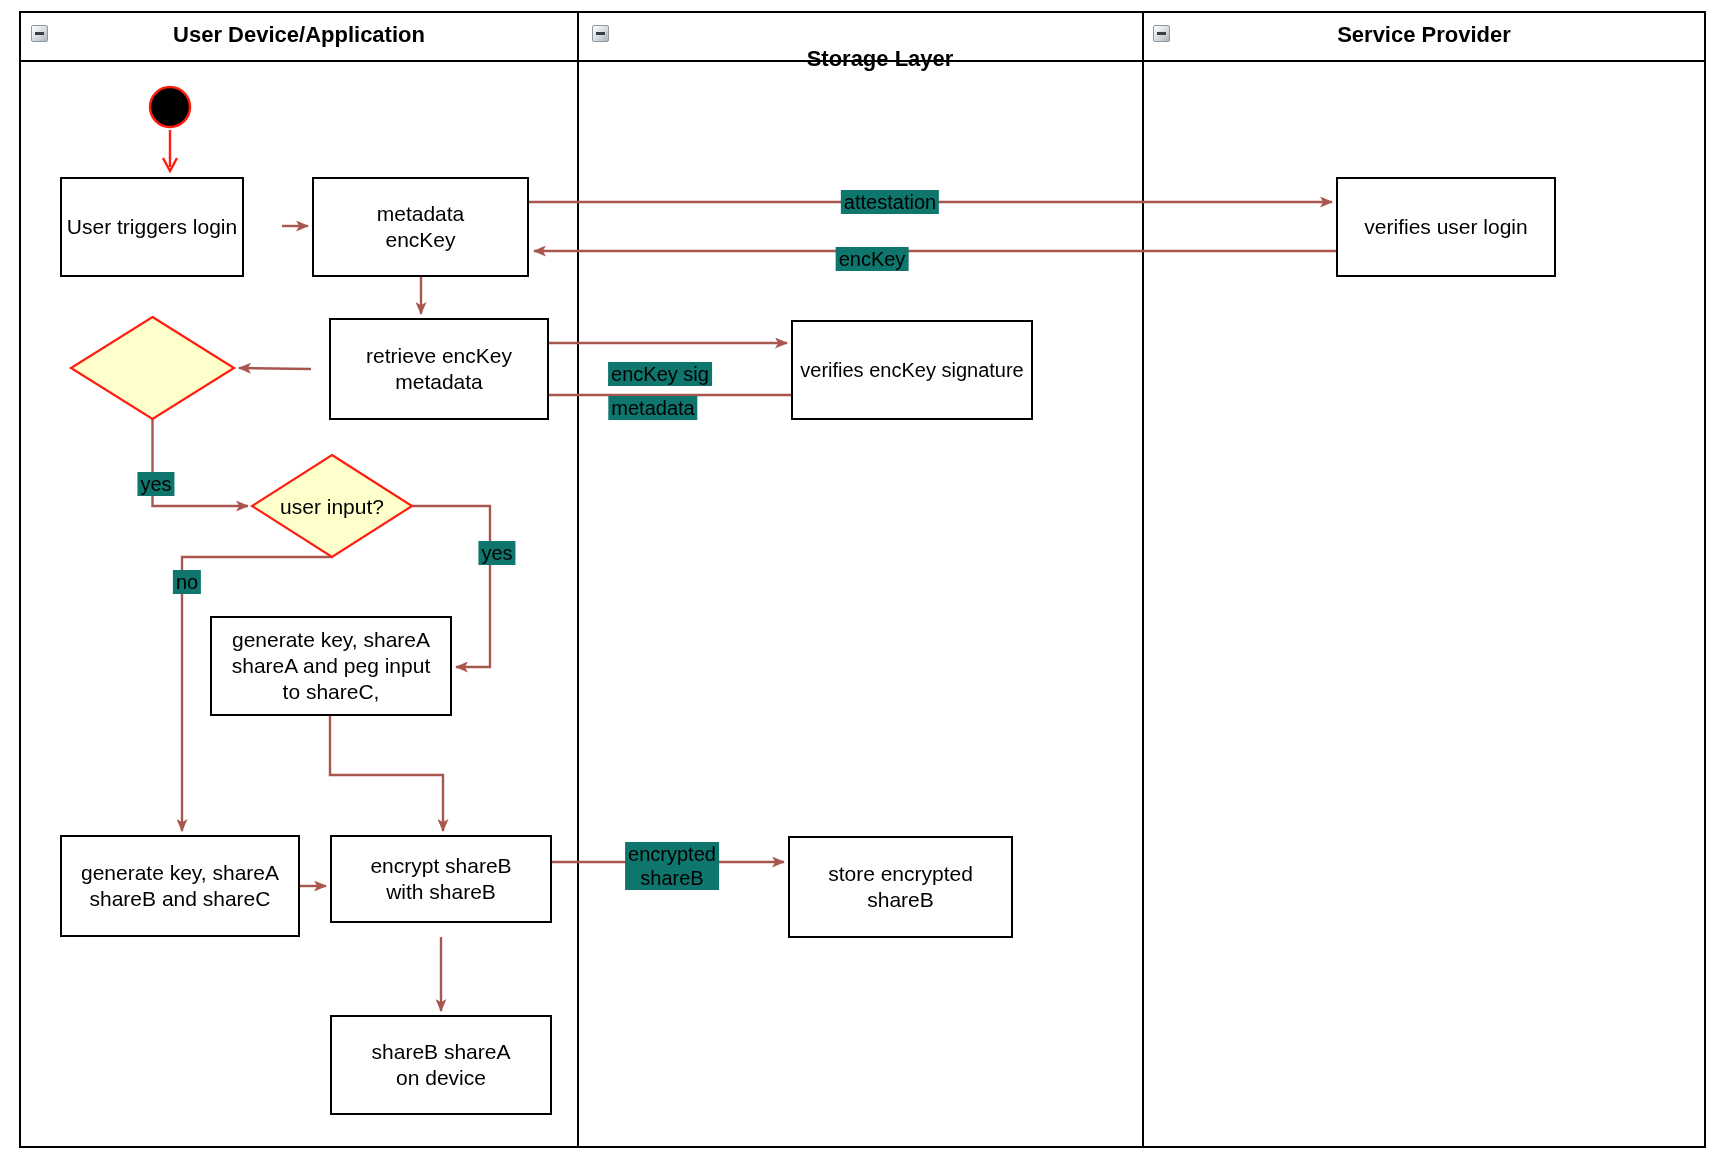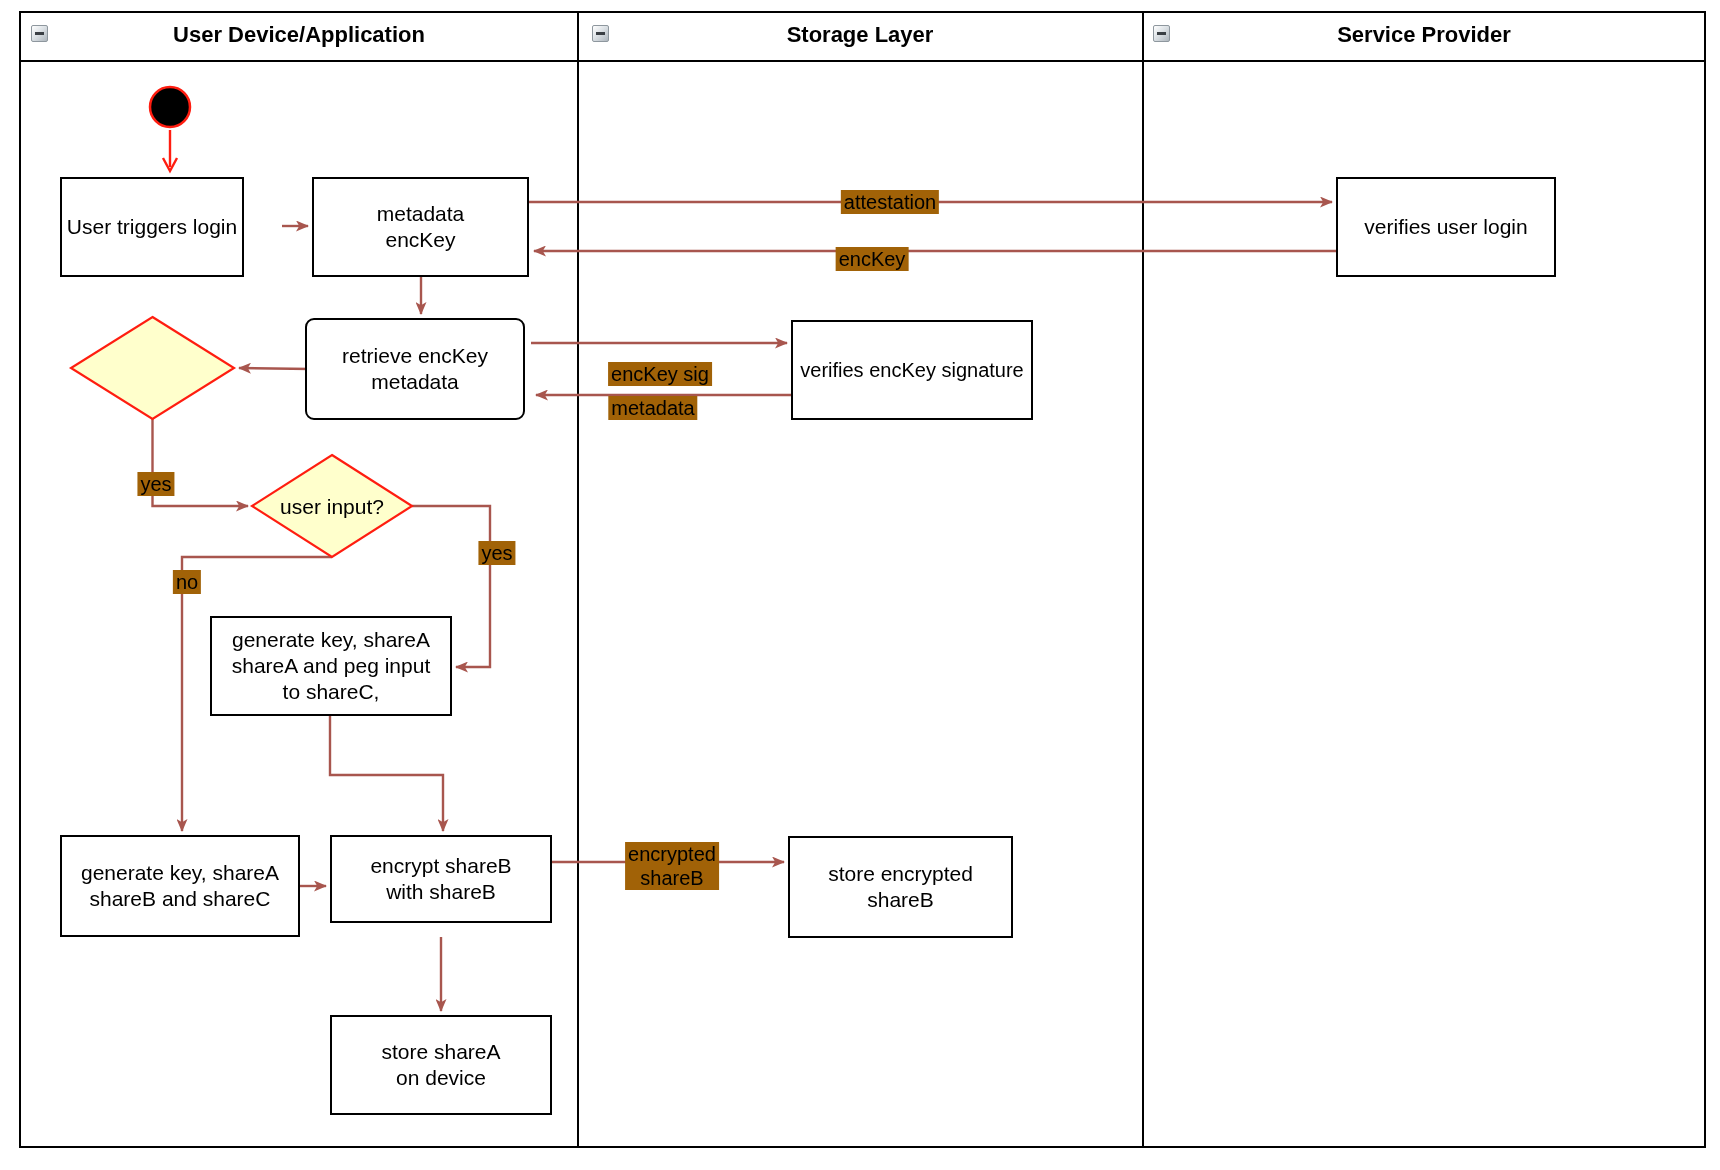--- a/index.html
+++ b/index.html
@@ -5,21 +5,21 @@
   html,body{margin:0;padding:0;background:#ffffff;}
   body{font-family:"Liberation Sans","DejaVu Sans",sans-serif;}
   #canvas{position:relative;width:1720px;height:1170px;background:#ffffff;overflow:hidden;}
   #wires{position:absolute;left:0;top:0;z-index:1;}
   .node{position:absolute;z-index:3;display:flex;align-items:center;justify-content:center;
         text-align:center;background:#ffffff;border:2px solid #000000;color:#000000;
         font-size:21px;line-height:26px;box-sizing:border-box;}
   .node .lines{pointer-events:none;}
   .dtext{position:absolute;z-index:3;display:flex;align-items:center;justify-content:center;
          text-align:center;color:#000000;font-size:21px;line-height:25px;background:transparent;}
-  .elabel{position:absolute;z-index:4;transform:translate(-50%,-50%);background:#a16207;
+  .elabel{position:absolute;z-index:4;transform:translate(-50%,-50%);background:#0f766e;
           color:#000000;font-size:20px;line-height:24px;text-align:center;padding:0 3px;white-space:nowrap;}
   .lane-title{position:absolute;z-index:3;transform:translateX(-50%);top:22px;
               font-weight:bold;font-size:22px;color:#000000;white-space:nowrap;}
   .collapse-btn{position:absolute;z-index:4;width:17px;height:17px;box-sizing:border-box;
                 border:1px solid #8e979e;border-radius:2px;
                 background:linear-gradient(135deg,#ffffff 0%,#dde2e6 45%,#aeb6bd 100%);
                 display:flex;align-items:center;justify-content:center;cursor:pointer;}
   .collapse-btn::before{content:"";width:9px;height:3px;background:#3a3f44;display:block;}
   .nowrap{white-space:nowrap;}
 </style>
@@ -65,21 +65,21 @@
       <path d="M300,886 L326,886" marker-end="url(#ah-brown)"></path>
       <path d="M552,862 L784,862" marker-end="url(#ah-brown)"></path>
       <path d="M441,937 L441,1011" marker-end="url(#ah-brown)"></path>
     </g>
 
     <polygon points="152.5,317 234,368 152.5,419 71,368" fill="#ffffcc" stroke="#ff1d10" stroke-width="2.2"></polygon>
     <polygon points="332,455 412,506 332,557 252,506" fill="#ffffcc" stroke="#ff1d10" stroke-width="2.2"></polygon>
   </svg>
 
   <div class="lane-title" style="left:299px;">User Device/Application</div>
-  <div class="lane-title" style="left:860px;">Storage Layer</div>
+  <div class="lane-title" style="left:880px;margin-top:24px;">Storage Layer</div>
   <div class="lane-title" style="left:1424px;">Service Provider</div>
 
   <div class="collapse-btn" style="left:31px;top:25px;"></div>
   <div class="collapse-btn" style="left:592px;top:25px;"></div>
   <div class="collapse-btn" style="left:1153px;top:25px;"></div>
 
   <div class="node" style="left:60px;top:177px;width:184px;height:100px;">
     <span class="lines">User triggers login</span>
   </div>
 
@@ -87,21 +87,21 @@
     <span class="lines">
       <span style="display:block">metadata</span>
       <span style="display:block">encKey</span>
     </span>
   </div>
 
   <div class="node" style="left:1336px;top:177px;width:220px;height:100px;">
     <span class="lines nowrap">verifies user login</span>
   </div>
 
-  <div class="node" style="left:305px;top:318px;width:220px;height:102px;border-radius:9px;">
+  <div class="node" style="left:329px;top:318px;width:220px;height:102px;">
     <span class="lines">
       <span style="display:block">retrieve encKey</span>
       <span style="display:block">metadata</span>
     </span>
   </div>
 
   <div class="node" style="left:791px;top:320px;width:242px;height:100px;font-size:20px;">
     <span class="lines nowrap">verifies encKey signature</span>
   </div>
 
@@ -129,21 +129,21 @@
 
   <div class="node" style="left:788px;top:836px;width:225px;height:102px;">
     <span class="lines">
       <span style="display:block">store encrypted</span>
       <span style="display:block">shareB</span>
     </span>
   </div>
 
   <div class="node" style="left:330px;top:1015px;width:222px;height:100px;">
     <span class="lines">
-      <span style="display:block">store shareA</span>
+      <span style="display:block">shareB shareA</span>
       <span style="display:block">on device</span>
     </span>
   </div>
 
   <div class="dtext" style="left:252px;top:455px;width:160px;height:102px;">
     <span class="nowrap">user input?</span>
   </div>
 
   <div class="elabel" style="left:890px;top:202px;">attestation</div>
   <div class="elabel" style="left:872px;top:259px;">encKey</div>

